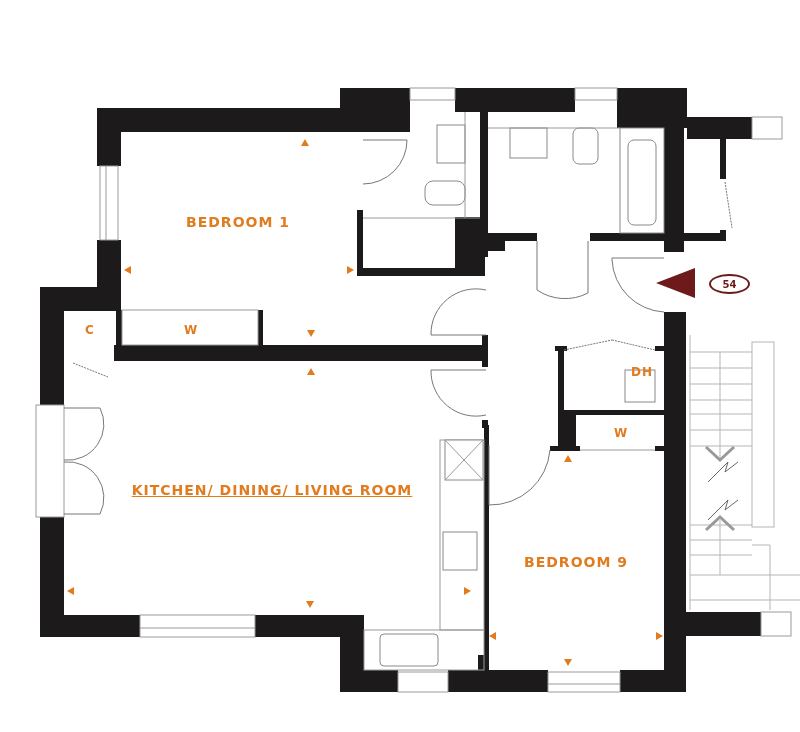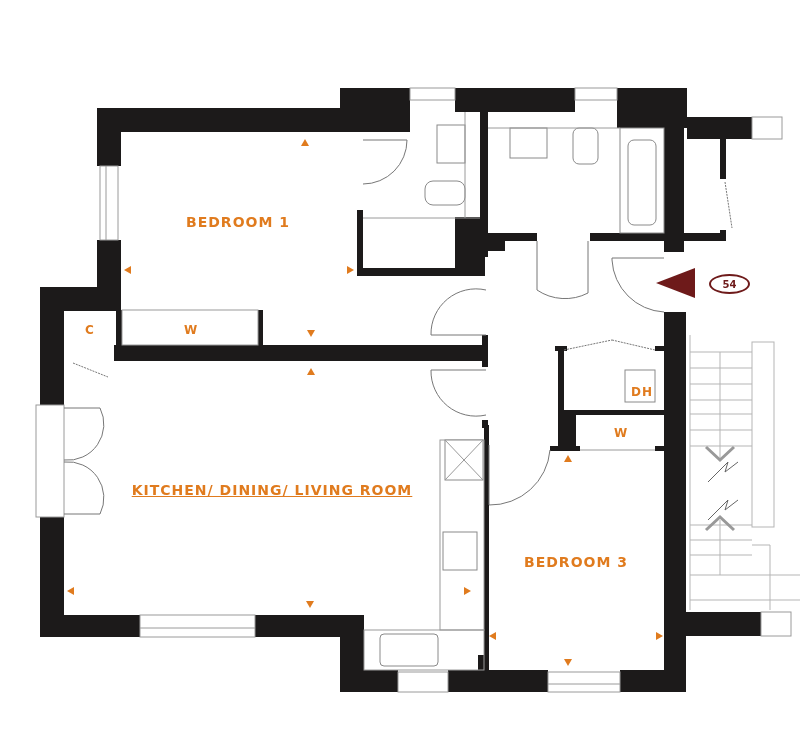--- a/index.html
+++ b/index.html
@@ -201,18 +201,18 @@
     <polygon class="marker" points="489,636 496,632 496,640"></polygon>
     <polygon class="marker" points="663,636 656,632 656,640"></polygon>
     <polygon class="marker" points="568,666 564,659 572,659"></polygon>
   </g>
 
   <polygon points="656,283 695,268 695,298" fill="#6e1a1a"></polygon>
 </svg>
 
 <div class="label room" style="left:238px; top:222px;">BEDROOM 1</div>
 <div class="label room" style="left:272px; top:490px;text-decoration:underline;">KITCHEN/ DINING/ LIVING ROOM</div>
-<div class="label room" style="left:576px; top:562px;">BEDROOM 3</div>
+<div class="label room" style="left:576px; top:562px;">BEDROOM 9</div>
 <div class="label small" style="left:90px; top:330px;">C</div>
 <div class="label small" style="left:191px; top:330px;">W</div>
 <div class="label small" style="left:621px; top:433px;">W</div>
-<div class="label small" style="left:642px; top:392px;">DH</div>
+<div class="label small" style="left:642px; top:372px;">DH</div>
 <div class="entry-num">54</div>
 
 </body></html>

